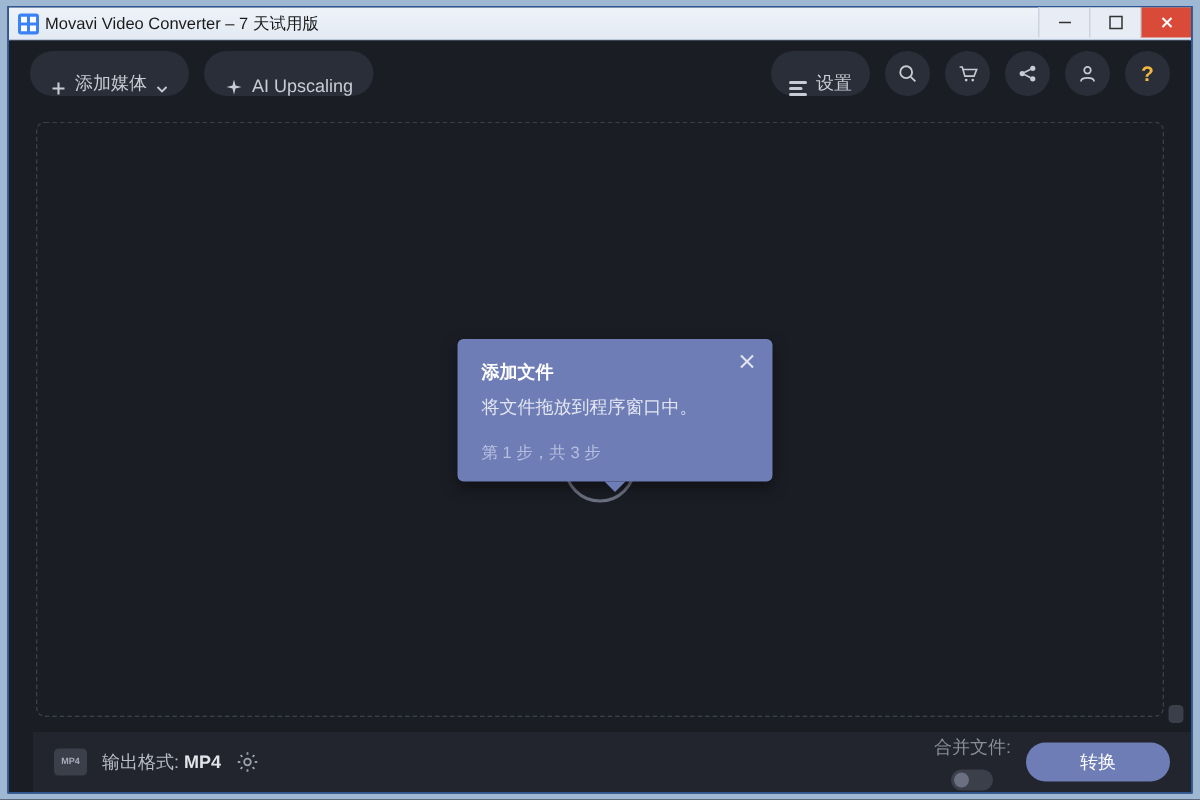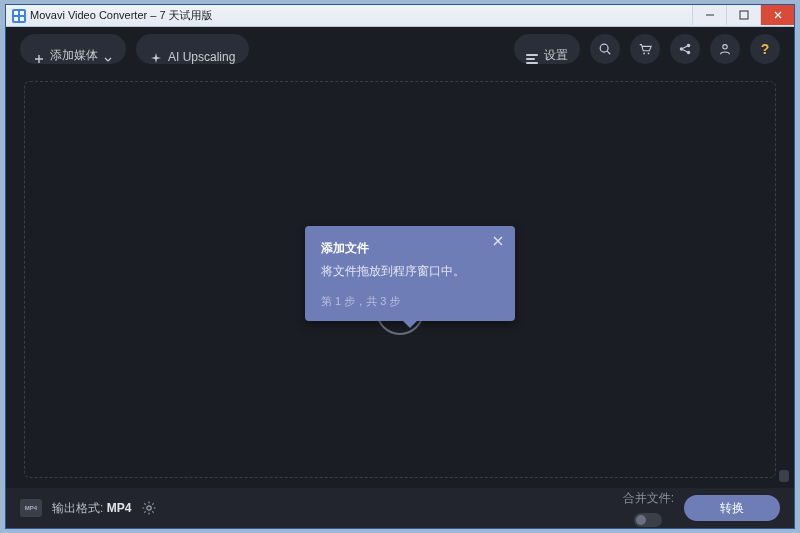--- a/index.html
+++ b/index.html
@@ -35,21 +35,21 @@
   .plusbtn svg { width: 20px; height: 20px; }
   .droptext { color: #8a8f9c; font-size: 14px; }
   
   .popover { position: absolute; left: 280px; top: 144px; width: 210px; background: #6f7db6; border-radius: 4px; padding: 14px 16px 12px 16px; color: #fff; box-shadow: 0 4px 10px rgba(0,0,0,.4); }
   .popover:after { content:""; position:absolute; left:50%; bottom:-7px; margin-left:-7px; border-left:7px solid transparent; border-right:7px solid transparent; border-top:7px solid #6f7db6; }
   .popover .ptitle { font-size: 12px; font-weight: 600; margin-bottom: 6px; }
   .popover .pbody { font-size: 12px; color: #e2e5f2; margin-bottom: 14px; }
   .popover .pstep { font-size: 11px; color: #b7bfe0; }
   .popover .pclose { position: absolute; right: 8px; top: 6px; width: 18px; height: 18px; display:flex; align-items:center; justify-content:center; cursor:pointer; }
   
-  .bottombar { position: absolute; left: 0; right: 0; bottom: 0; height: 40px; background: #22252d; display: flex; align-items: center; padding: 0 14px; gap: 10px; font-size: 12px; color: #b8bcc6; }
+  .bottombar { position: absolute; left: 16px; right: 0; bottom: 0; height: 40px; background: #22252d; display: flex; align-items: center; padding: 0 14px; gap: 10px; font-size: 12px; color: #b8bcc6; }
   .mp4badge { width: 22px; height: 18px; background: #3a3f4a; border-radius: 3px; display:flex; align-items:center; justify-content:center; font-size:6px; color:#aab; font-weight:bold; }
   .fmt strong { color: #e2e4ea; }
   .gear { cursor: pointer; }
   .bb-spacer { flex: 1; }
   .savebtn { height: 26px; border-radius: 13px; background: #2e323d; color: #c9ccd4; padding: 0 12px; display:inline-flex; align-items:center; gap:4px; cursor:pointer; }
   .merge { display:flex; align-items:center; gap:6px; color:#8a8f9c;flex-direction:column; }
   .toggle { width: 28px; height: 14px; border-radius: 7px; background: #3a3f4a; position: relative; cursor:pointer; }
   .toggle:after { content:""; position:absolute; left:2px; top:2px; width:10px; height:10px; border-radius:50%; background:#6b7080; }
   .convert { height: 26px; width: 96px; border-radius: 13px; background: #6f7db6; color: #fff; display:inline-flex; align-items:center; justify-content:center; cursor:pointer; font-size:12px; }
   .scrollpill { position:absolute; right:5px; bottom:46px; width:10px; height:12px; background:#3a3f4a; border-radius:3px; }

